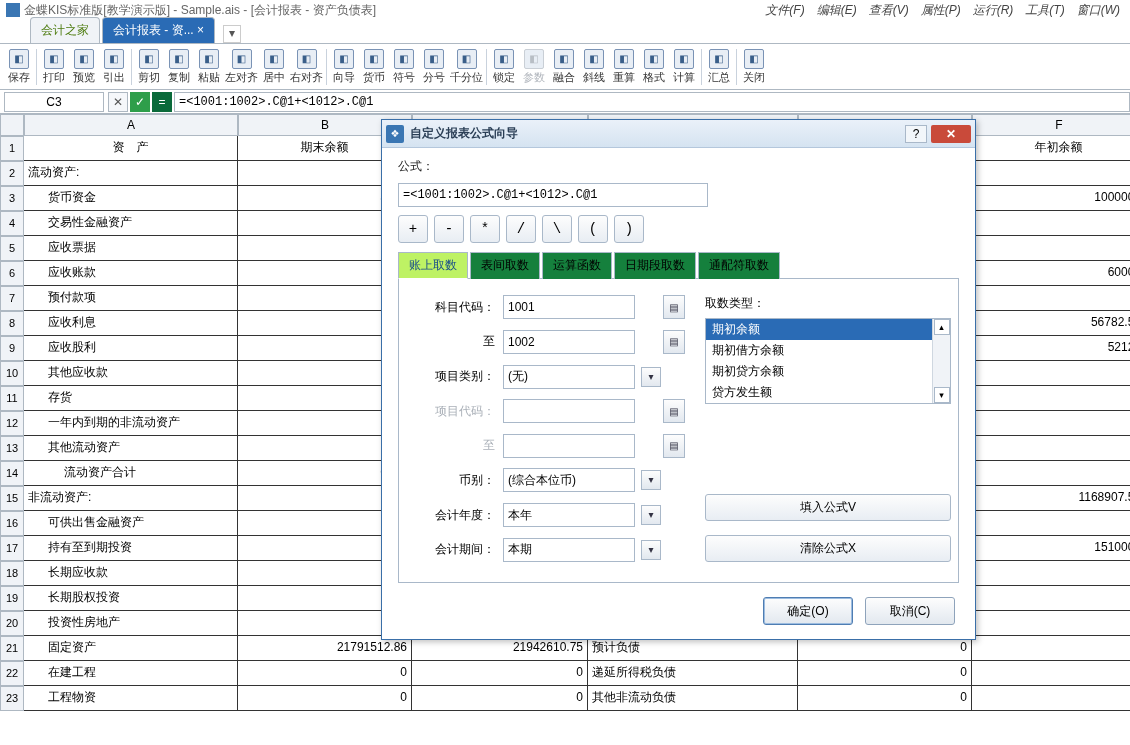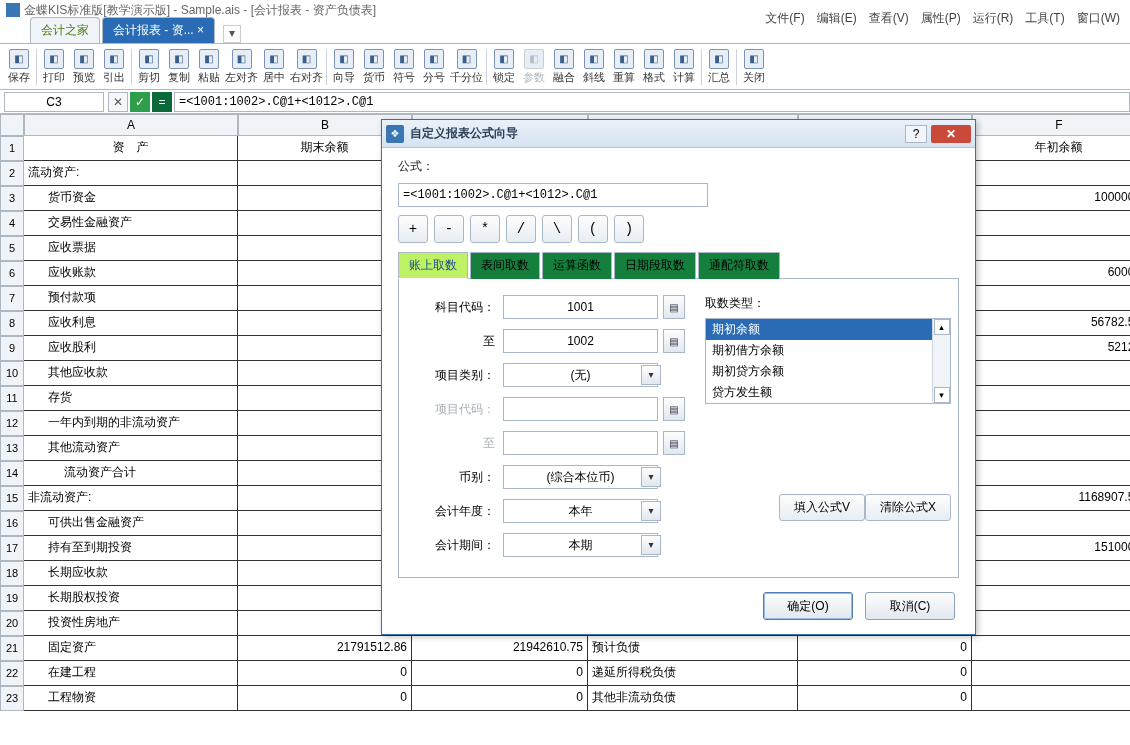--- a/index.html
+++ b/index.html
@@ -1,21 +1,21 @@
 <!DOCTYPE html>
 <html><head>
 <meta charset="utf-8">
 <style>
 * { box-sizing: border-box; margin: 0; padding: 0; font-family: "Microsoft YaHei", SimSun, Arial, sans-serif; font-size: 12px; }
 body { background: #fff; width: 1130px; height: 745px; overflow: hidden; position: relative; }
 
 
 .title-bar { height: 20px; display: flex; align-items: center; padding: 0 6px; color: #666; background: #fff; }
 .title-bar .icon { width: 14px; height: 14px; background: #3a76b3; margin-right: 4px; }
-.menu-bar { position: absolute; right: 6px; top: 8px; display: flex; gap: 4px; color: #444; }
+.menu-bar { position: absolute; right: 6px; top: 0; display: flex; gap: 4px; color: #444; font-style: italic; }
 .menu-bar span { padding: 2px 4px; cursor: default; }
 
 
 .doc-tabs { height: 24px; display: flex; align-items: flex-end; padding-left: 30px; border-bottom: 1px solid #aeb8c2; background: #fff; }
 .doc-tab { padding: 4px 10px; border: 1px solid #aeb8c2; border-bottom: none; border-radius: 4px 4px 0 0; margin-right: 2px; background: #f0f3f7; color: #4d7c0f; }
 .doc-tab.active { background: #2a6bb5; color: #fff; position: relative; }
 .tab-list-btn { width: 18px; height: 18px; border: 1px solid #ccc; margin-left: 6px; text-align: center; line-height: 14px; color: #555; }
 
 
 .toolbar { height: 46px; border-bottom: 1px solid #aeb8c2; display: flex; align-items: center; padding: 2px 4px; gap: 0; background: #fff; }
@@ -71,33 +71,33 @@
 .op-btn { width: 30px; height: 28px; border: 1px solid #a9b8c9; background: linear-gradient(#fdfdfd,#e8edf3); border-radius: 3px; text-align: center; line-height: 26px; font-family: "Courier New", monospace; font-size: 14px; }
 
 .inner-tabs { display: flex; border-bottom: 1px solid #a9b8c9; }
 .inner-tab { padding: 4px 10px; border: 1px solid #a9b8c9; border-bottom: none; background: #15803d; margin-right: 2px; position: relative; top: 1px; }
 .inner-tab.active { background: #bef264; border-bottom: 1px solid #fff; color: #1a4e8a; }
 .inner-pane { border: 1px solid #a9b8c9; border-top: none; padding: 16px 14px 20px 14px; }
 
 .form-grid { display: grid; grid-template-columns: 100px 180px 30px 1fr; row-gap: 10px; align-items: center; }
 .form-grid .flbl { text-align: right; padding-right: 8px; }
 .form-grid .flbl.muted { color: #aab0b8; }
-.finput, .fselect { height: 24px; border: 1px solid #a9b8c9; padding: 0 4px; background: #fff; width: 155px; text-align: center; }
+.finput, .fselect { height: 24px; border: 1px solid #a9b8c9; padding: 0 4px; background: #fff; width: 132px; }
 .sel-wrap { position: relative; width: 160px; }
 .sel-wrap .arrow, .picker { position: absolute; right: 2px; top: 2px; width: 20px; height: 20px; border: 1px solid #a9b8c9; background: linear-gradient(#fdfdfd,#e2e8ef); text-align: center; line-height: 18px; font-size: 10px; color: #334; }
 .picker-btn { width: 22px; height: 24px; border: 1px solid #a9b8c9; background: linear-gradient(#fdfdfd,#e2e8ef); display: flex; align-items: center; justify-content: center; font-size: 10px; color: #334; }
 
 .type-panel { grid-column: 4; grid-row: 1 / span 5; border: 1px solid #a9b8c9; width: 246px; height: 86px; position: relative; background: #fff; }
 .type-list { height: 100%; overflow: hidden; }
 .type-item { padding: 2px 6px; }
 .type-item.sel { background: #2a6bb5; color: #fff; }
 .type-scroll { position: absolute; right: 0; top: 0; width: 18px; height: 100%; border-left: 1px solid #cfd7e0; background: #f0f3f7; display: flex; flex-direction: column; justify-content: space-between; align-items: center; }
 .type-scroll .sbtn { width: 16px; height: 16px; border: 1px solid #a9b8c9; background: #fff; font-size: 9px; text-align: center; line-height: 14px; }
 
-.pane-actions { display: flex; justify-content: flex-end; margin-top: 4px; }
+.pane-actions { display: flex; gap: 14px; justify-content: flex-end; margin-top: 4px; flex-direction: column; }
 .pane-btn { padding: 4px 14px; border: 1px solid #a9b8c9; background: linear-gradient(#fdfdfd,#e8edf3); border-radius: 3px; }
 
 .dlg-footer { display: flex; justify-content: flex-end; gap: 12px; margin-top: 14px; padding-right: 4px; }
 .dlg-btn { width: 90px; height: 28px; border: 1px solid #8ea3bb; background: linear-gradient(#fdfdfd,#e2e8ef); border-radius: 3px; }
 .dlg-btn.primary { border-color: #4f7db2; box-shadow: 0 0 0 1px #9cbce0 inset; }
 </style>
 </head>
 <body>
 
 <div class="title-bar">

